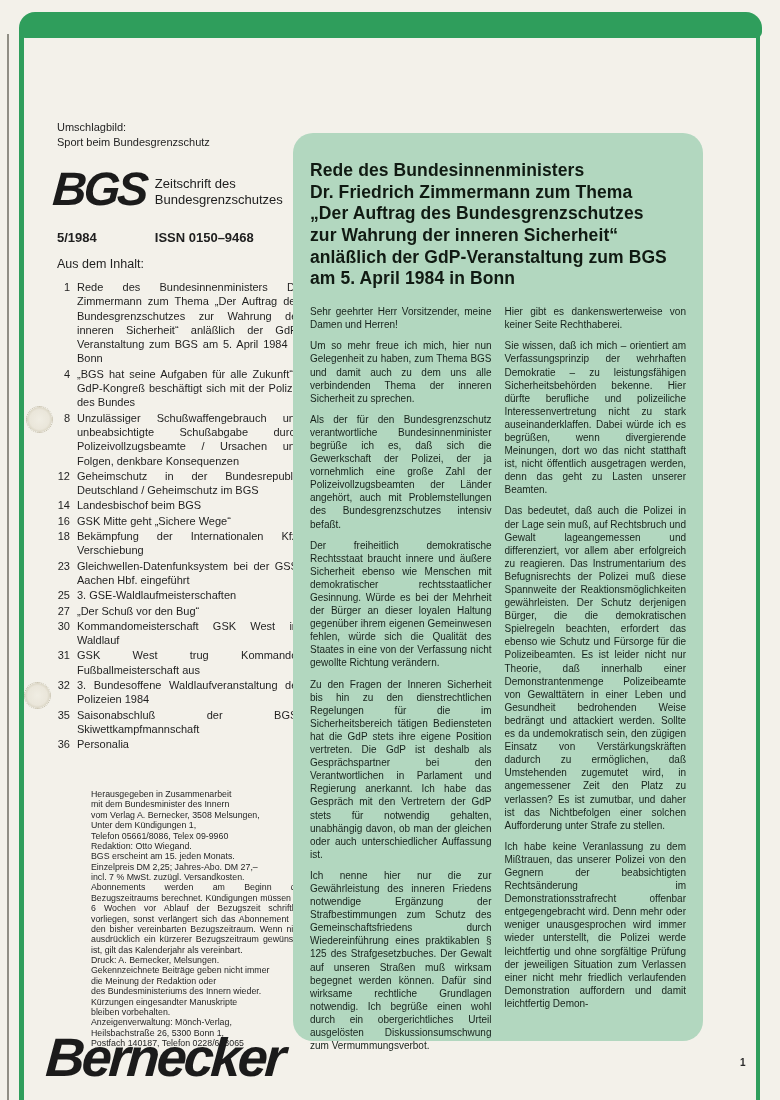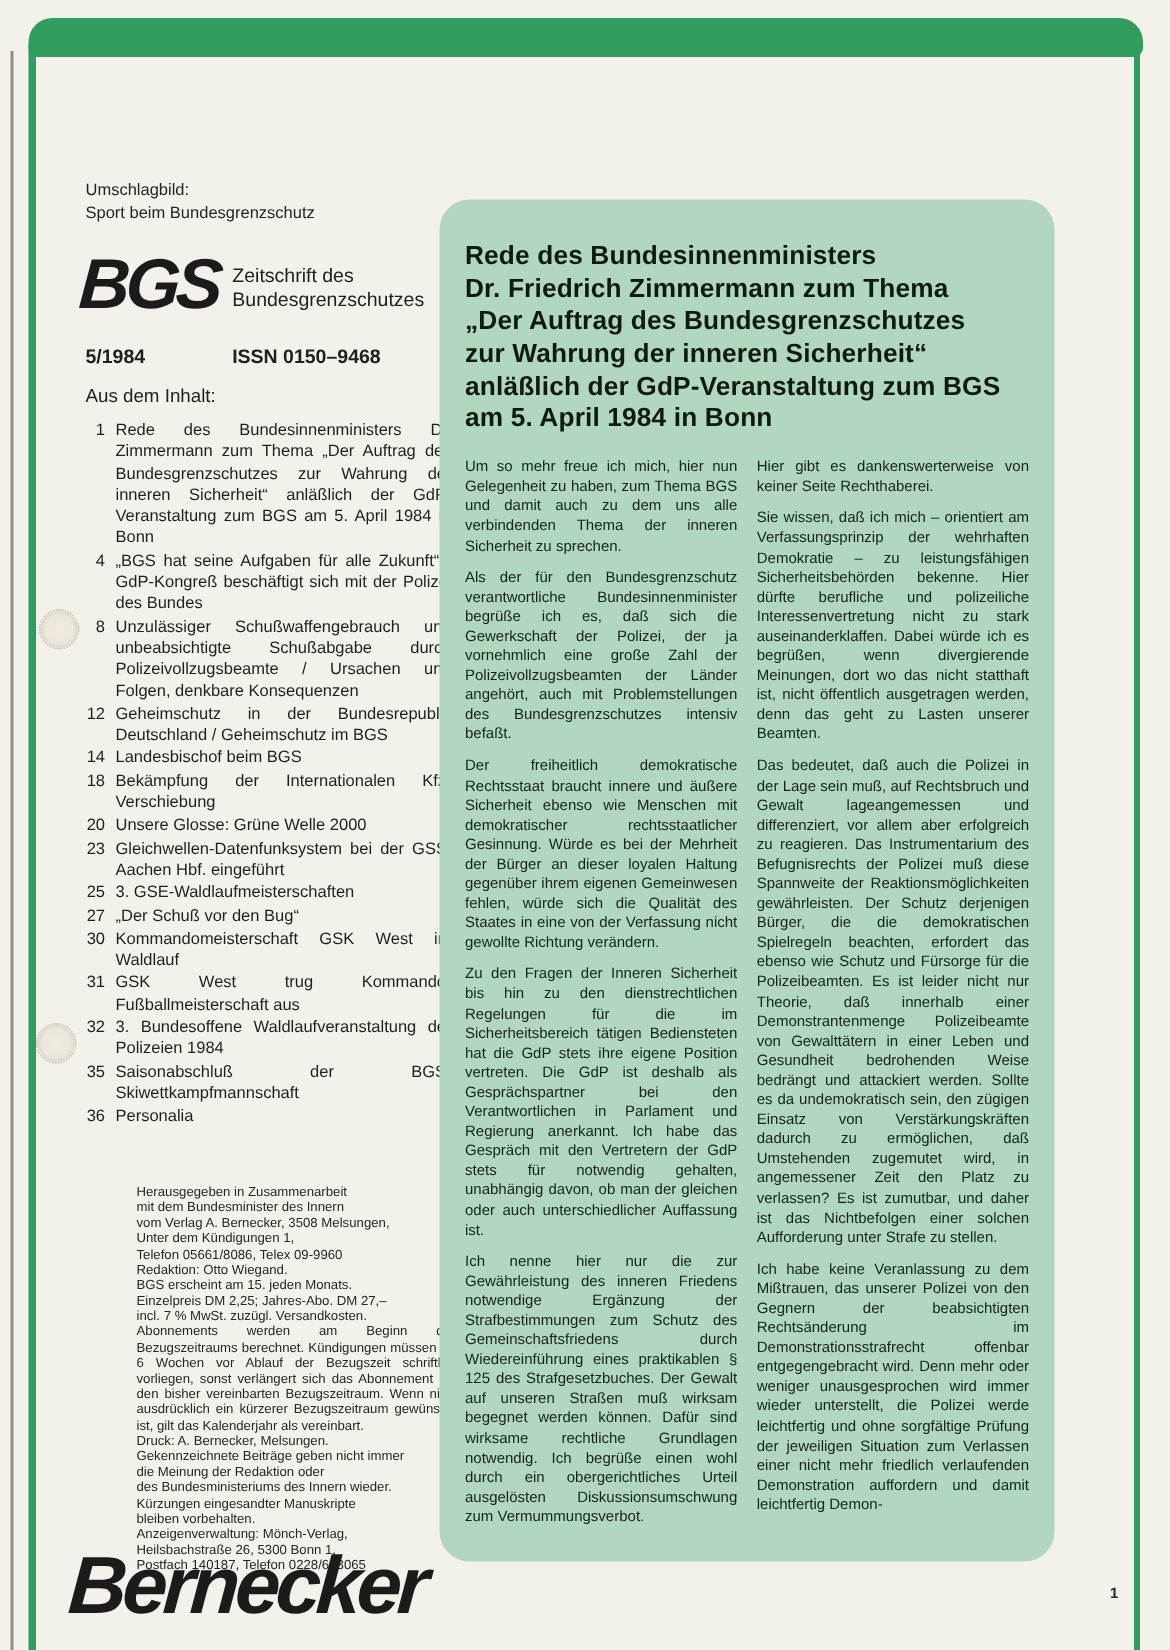--- a/index.html
+++ b/index.html
@@ -105,26 +105,26 @@
       </div>
       <div class="toc-item">
         <span class="toc-num">12</span>
         <span class="toc-text">Geheimschutz in der Bundesrepublik Deutschland / Geheimschutz im BGS</span>
       </div>
       <div class="toc-item">
         <span class="toc-num">14</span>
         <span class="toc-text">Landesbischof beim BGS</span>
       </div>
       <div class="toc-item">
+        <span class="toc-num">16</span>
+        <span class="toc-text">GSK Mitte geht „Sichere Wege“</span>
+      </div>
+      <div class="toc-item">
         <span class="toc-num">18</span>
         <span class="toc-text">Bekämpfung der Internationalen Kfz-Verschiebung</span>
-      </div>
-      <div class="toc-item">
-        <span class="toc-num">20</span>
-        <span class="toc-text">Unsere Glosse: Grüne Welle 2000</span>
       </div>
       <div class="toc-item">
         <span class="toc-num">23</span>
         <span class="toc-text">Gleichwellen-Datenfunksystem bei der GSSt Aachen Hbf. eingeführt</span>
       </div>
       <div class="toc-item">
         <span class="toc-num">25</span>
         <span class="toc-text">3. GSE-Waldlaufmeisterschaften</span>
       </div>
       <div class="toc-item">
@@ -180,20 +180,21 @@
 
 <div class="panel">
   <h1 class="article-title">Rede des Bundesinnenministers
 Dr. Friedrich Zimmermann zum Thema
 „Der Auftrag des Bundesgrenzschutzes
 zur Wahrung der inneren Sicherheit“
 anläßlich der GdP-Veranstaltung zum BGS
 am 5. April 1984 in Bonn</h1>
   <div class="article-body">
     <div class="article-col">
+        <p>Sehr geehrter Herr Vorsitzender, meine Damen und Herren!</p>
         <p>Um so mehr freue ich mich, hier nun Gelegenheit zu haben, zum Thema BGS und damit auch zu dem uns alle verbindenden Thema der inneren Sicherheit zu sprechen.</p>
         <p>Als der für den Bundesgrenzschutz verantwortliche Bundesinnenminister begrüße ich es, daß sich die Gewerkschaft der Polizei, der ja vornehmlich eine große Zahl der Polizeivollzugsbeamten der Länder angehört, auch mit Problemstellungen des Bundesgrenzschutzes intensiv befaßt.</p>
         <p>Der freiheitlich demokratische Rechtsstaat braucht innere und äußere Sicherheit ebenso wie Menschen mit demokratischer rechtsstaatlicher Gesinnung. Würde es bei der Mehrheit der Bürger an dieser loyalen Haltung gegenüber ihrem eigenen Gemeinwesen fehlen, würde sich die Qualität des Staates in eine von der Verfassung nicht gewollte Richtung verändern.</p>
         <p>Zu den Fragen der Inneren Sicherheit bis hin zu den dienstrechtlichen Regelungen für die im Sicherheitsbereich tätigen Bediensteten hat die GdP stets ihre eigene Position vertreten. Die GdP ist deshalb als Gesprächspartner bei den Verantwortlichen in Parlament und Regierung anerkannt. Ich habe das Gespräch mit den Vertretern der GdP stets für notwendig gehalten, unabhängig davon, ob man der gleichen oder auch unterschiedlicher Auffassung ist.</p>
         <p>Ich nenne hier nur die zur Gewährleistung des inneren Friedens notwendige Ergänzung der Strafbestimmungen zum Schutz des Gemeinschaftsfriedens durch Wiedereinführung eines praktikablen § 125 des Strafgesetzbuches. Der Gewalt auf unseren Straßen muß wirksam begegnet werden können. Dafür sind wirksame rechtliche Grundlagen notwendig. Ich begrüße einen wohl durch ein obergerichtliches Urteil ausgelösten Diskussionsumschwung zum Vermummungsverbot.</p>
       </div>
     <div class="article-col">
         <p>Hier gibt es dankenswerterweise von keiner Seite Rechthaberei.</p>
         <p>Sie wissen, daß ich mich – orientiert am Verfassungsprinzip der wehrhaften Demokratie – zu leistungsfähigen Sicherheitsbehörden bekenne. Hier dürfte berufliche und polizeiliche Interessenvertretung nicht zu stark auseinanderklaffen. Dabei würde ich es begrüßen, wenn divergierende Meinungen, dort wo das nicht statthaft ist, nicht öffentlich ausgetragen werden, denn das geht zu Lasten unserer Beamten.</p>
         <p>Das bedeutet, daß auch die Polizei in der Lage sein muß, auf Rechtsbruch und Gewalt lageangemessen und differenziert, vor allem aber erfolgreich zu reagieren. Das Instrumentarium des Befugnisrechts der Polizei muß diese Spannweite der Reaktionsmöglichkeiten gewährleisten. Der Schutz derjenigen Bürger, die die demokratischen Spielregeln beachten, erfordert das ebenso wie Schutz und Fürsorge für die Polizeibeamten. Es ist leider nicht nur Theorie, daß innerhalb einer Demonstrantenmenge Polizeibeamte von Gewalttätern in einer Leben und Gesundheit bedrohenden Weise bedrängt und attackiert werden. Sollte es da undemokratisch sein, den zügigen Einsatz von Verstärkungskräften dadurch zu ermöglichen, daß Umstehenden zugemutet wird, in angemessener Zeit den Platz zu verlassen? Es ist zumutbar, und daher ist das Nichtbefolgen einer solchen Aufforderung unter Strafe zu stellen.</p>

